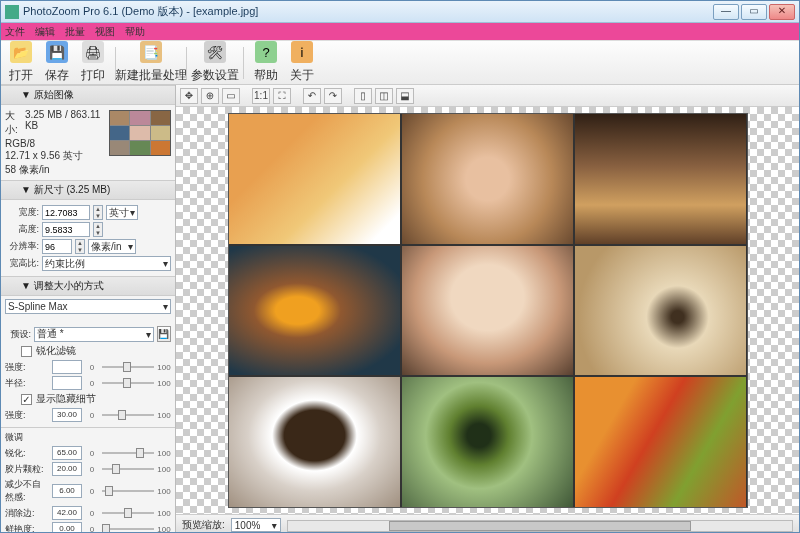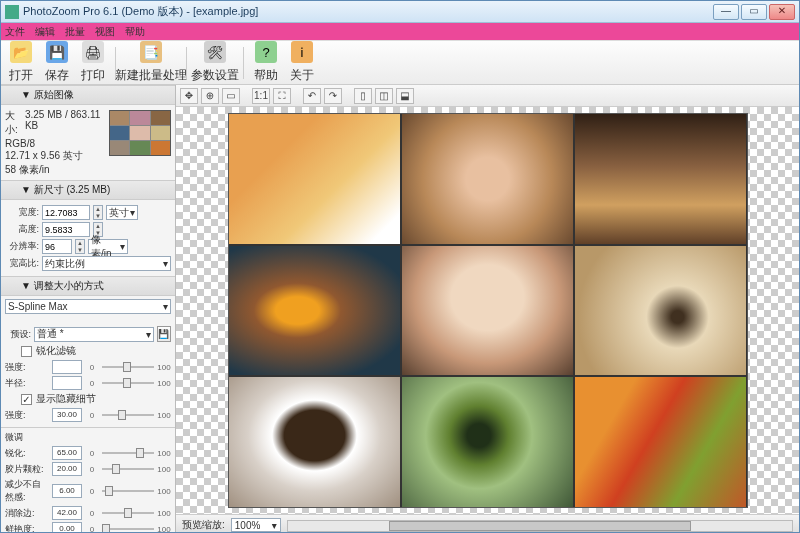--- a/index.html
+++ b/index.html
@@ -173,21 +173,21 @@
               <div>▼</div>
             </div>
         </div>
         <div class="field-row">
           <label>分辨率:</label>
           <input class="num-input" style="width: 30px;" value="96">
           <div class="spin">
               <div>▲</div>
               <div>▼</div>
             </div>
-          <div class="sel" style="width:40px">
+          <div class="sel" style="width:48px">
               <span>像素/in</span>
               <span style="margin-left:auto">▾</span>
             </div>
         </div>
         <div class="field-row">
           <label style="width:34px">宽高比:</label>
           <div class="sel" style="flex:1">
               <span>约束比例</span>
               <span style="margin-left:auto">▾</span>
             </div>

